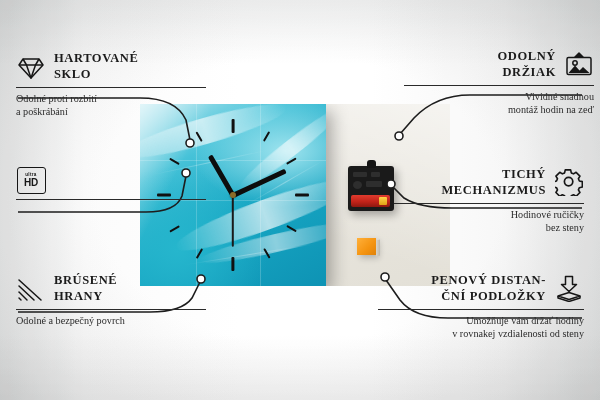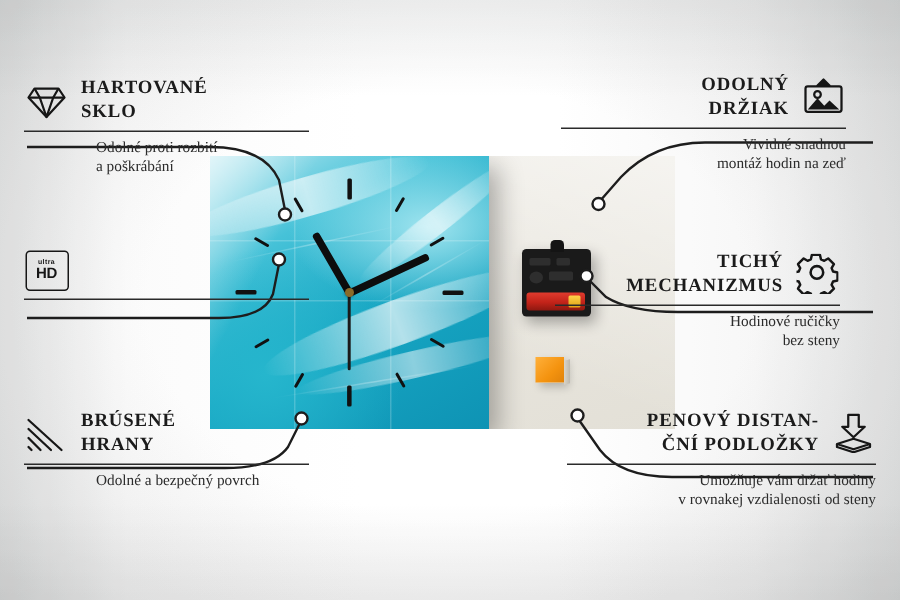--- a/index.html
+++ b/index.html
@@ -28,21 +28,21 @@
   .title{
     font-family:"Liberation Serif", serif;
     font-weight:700;font-size:12.5px;letter-spacing:.6px;line-height:1.28;
     color:#1b1b1b;text-transform:uppercase;white-space:pre-line;
   }
   .feat.left .title{text-align:left;}
   .feat.right .title{text-align:right;}
   .rule{height:0;border-top:1.4px solid #2a2a2a;margin:5px 0 4px 0;}
   .desc{
     font-family:"Liberation Serif", serif;
-    font-size:10.2px;line-height:1.32;color:#2b2b2b;white-space:pre-line;margin-left:48px;
+    font-size:10.2px;line-height:1.32;color:#2b2b2b;white-space:pre-line;
   }
   .feat.right .desc{text-align:right;}
 
   
   .hdbox{width:27px;height:25px;border:1.6px solid #161616;border-radius:3px;
     display:flex;flex-direction:column;align-items:center;justify-content:center;line-height:1;}
   .hdbox .u{font-family:"Liberation Sans",sans-serif;font-size:4.6px;font-weight:700;letter-spacing:.3px;color:#161616;}
   .hdbox .h{font-family:"Liberation Sans",sans-serif;font-size:10px;font-weight:700;letter-spacing:-.2px;color:#161616;margin-top:.5px;}
 
   
@@ -240,41 +240,41 @@
         </g>
           </svg>
       </span>
       <span class="title">BRÚSENÉ
 HRANY</span>
     </div>
     <div class="rule"></div>
     <div class="desc">Odolné a bezpečný povrch</div>
   </div>
 
-  <div class="feat right" style="left:374px;top:48px;">
+  <div class="feat right" style="left:404px;top:48px;">
     <div class="head">
       <span class="icon">
         <svg width="30" height="26" viewBox="0 0 30 26">
             <g fill="none" stroke="#161616" stroke-width="1.5" stroke-linejoin="round">
           <path d="M15,1 L11,5 L19,5 Z" fill="#161616"></path>
           <rect x="3" y="5.5" width="24" height="17" rx="1.5"></rect>
           <circle cx="11" cy="11" r="2.2"></circle>
           <path d="M4.5,21 L11,13.5 L15.5,18.5 L19,15 L25.5,21 Z" fill="#161616" stroke="none"></path>
         </g>
           </svg>
       </span>
       <span class="title">ODOLNÝ
 DRŽIAK</span>
     </div>
     <div class="rule"></div>
     <div class="desc">Vividné snadnou
 montáž hodin na zeď</div>
   </div>
 
-  <div class="feat right" style="left:370px;top:166px;">
+  <div class="feat right" style="left:394px;top:166px;">
     <div class="head">
       <span class="icon">
         <svg width="28" height="27" viewBox="0 0 28 27">
             <g fill="none" stroke="#161616" stroke-width="1.7" stroke-linejoin="round">
           <path d="M11.2,2 h5.6 l.7,3.1 2.3,1 2.7,-1.6 4,4 -1.6,2.7 1,2.3 3.1,.7 v5.6 l-3.1,.7 -1,2.3 1.6,2.7 -4,4 -2.7,-1.6 -2.3,1 -.7,3.1 h-5.6 l-.7,-3.1 -2.3,-1 -2.7,1.6 -4,-4 1.6,-2.7 -1,-2.3 -3.1,-.7 v-5.6 l3.1,-.7 1,-2.3 -1.6,-2.7 4,-4 2.7,1.6 2.3,-1 Z" transform="translate(-0.5,-1) scale(0.96)"></path>
           <circle cx="13.6" cy="12.6" r="4.2"></circle>
         </g>
           </svg>
       </span>
       <span class="title">TICHÝ

